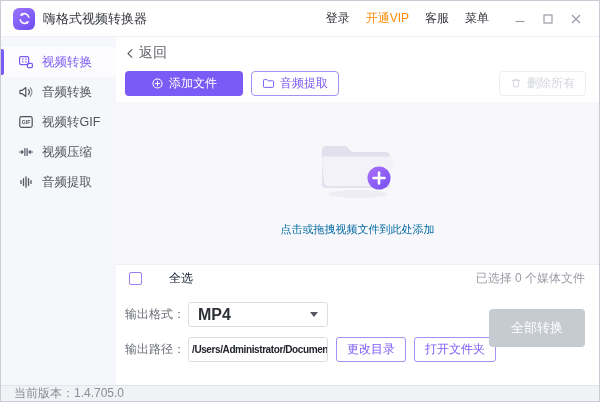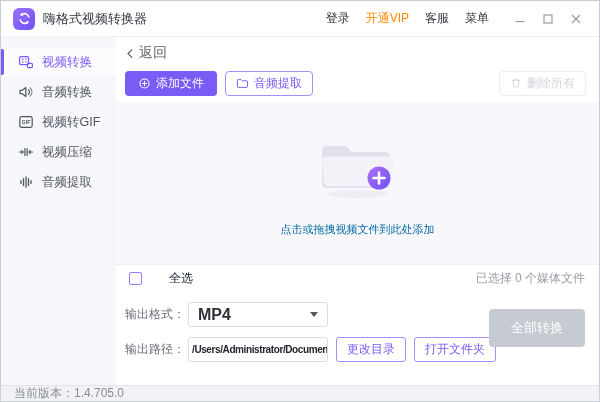--- a/index.html
+++ b/index.html
@@ -23,21 +23,21 @@
   .side-item { height:30px; display:flex; align-items:center; padding-left:17px; font-size:12.5px; color:#51545e; position:relative; cursor:pointer; }
   .side-item .s-icon { width:16px; height:16px; margin-right:8px; display:flex; align-items:center; justify-content:center; }
   .side-item.active { color:#7b5bf5; background:#fcfcff; }
   .side-item.active::before { content:""; position:absolute; left:0; top:2px; bottom:2px; width:3px; background:#7b5bf5; border-radius:0 2px 2px 0; }
 
   .main { flex:1; display:flex; flex-direction:column; min-width:0; background:#fff; }
   .back-row { padding:7px 0 2px 9px; display:flex; align-items:center; font-size:14px; color:#60636b; cursor:pointer; }
   .back-row svg { margin-right:3px; }
   .toolbar { height:38px; display:flex; align-items:center; padding:0 13px 0 9px; }
   .btn { display:inline-flex; align-items:center; justify-content:center; font-size:12px; height:25px; border-radius:4px; cursor:pointer; white-space:nowrap; }
-  .btn-primary { background:#7b5bf5; color:#fff; padding:0 13px; }
+  .btn-primary { background:#7b5bf5; color:#fff; padding:0 26px; }
   .btn-primary .b-icon { margin-right:5px; display:flex; }
   .btn-outline { border:1px solid #a78ef7; color:#7b5bf5; background:#fff; padding:0 10px; margin-left:8px; }
   .btn-outline .b-icon { margin-right:5px; display:flex; }
   .btn-del { margin-left:auto; border:1px solid #ededf0; color:#d3d5dc; background:#fff; padding:0 10px; cursor:default; }
   .btn-del .b-icon { margin-right:5px; display:flex; }
 
   
   .dropzone { flex:1; background:#f8f8fc; display:flex; flex-direction:column; align-items:center; justify-content:center; cursor:pointer; }
   .dz-hint { margin-top:20px; font-size:11px; color:#0369a1;font-family:Liberation Serif, serif; }
 

